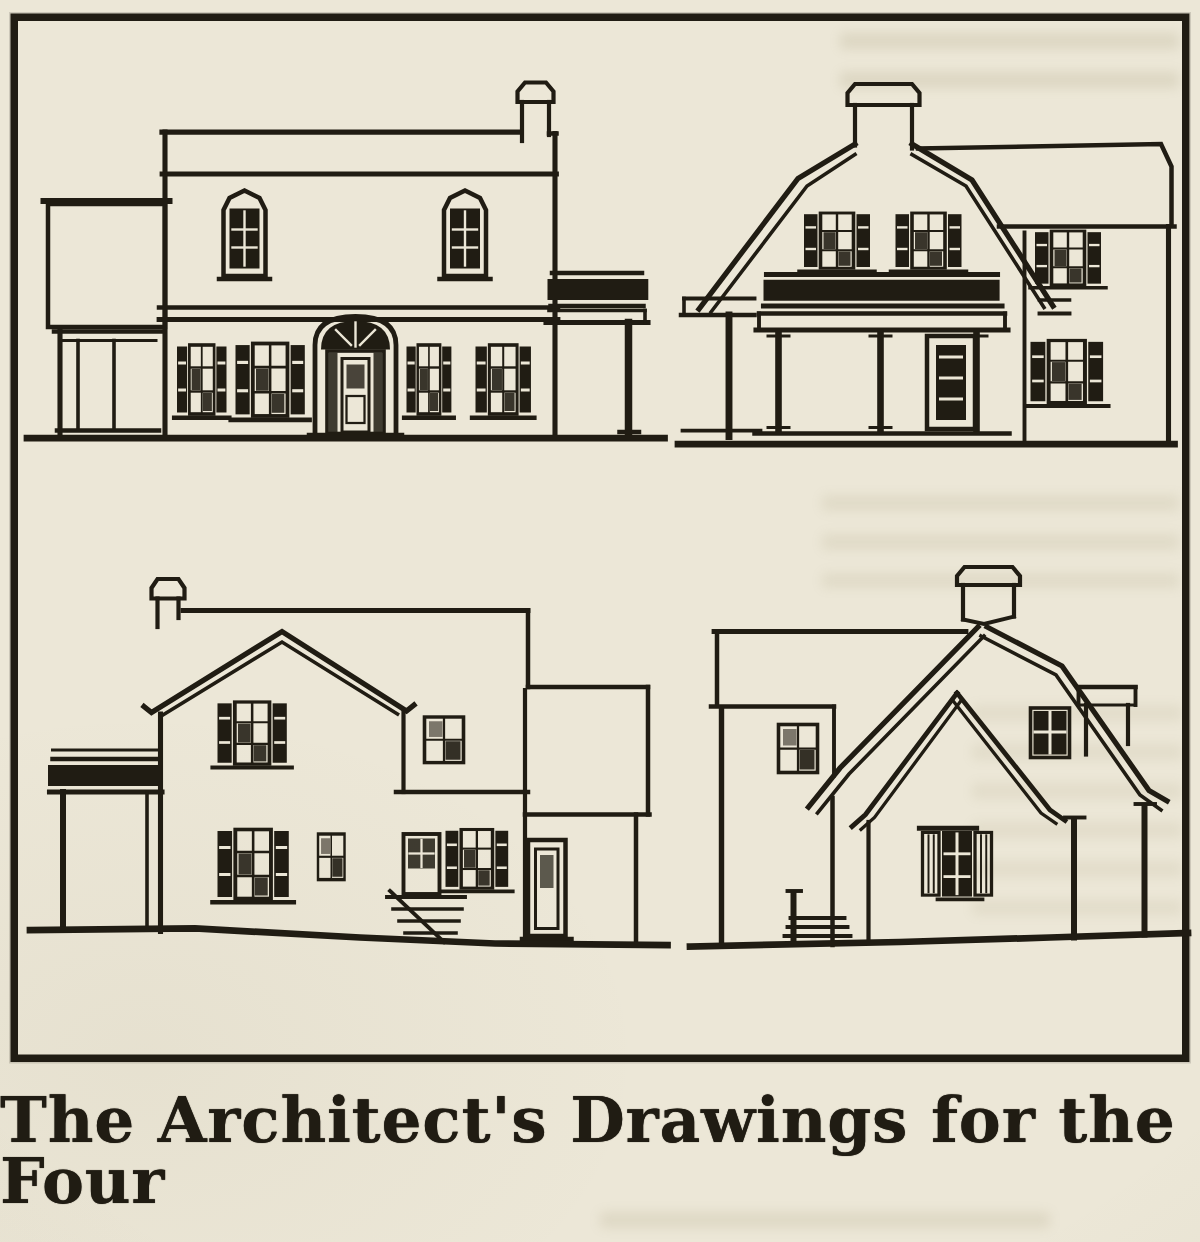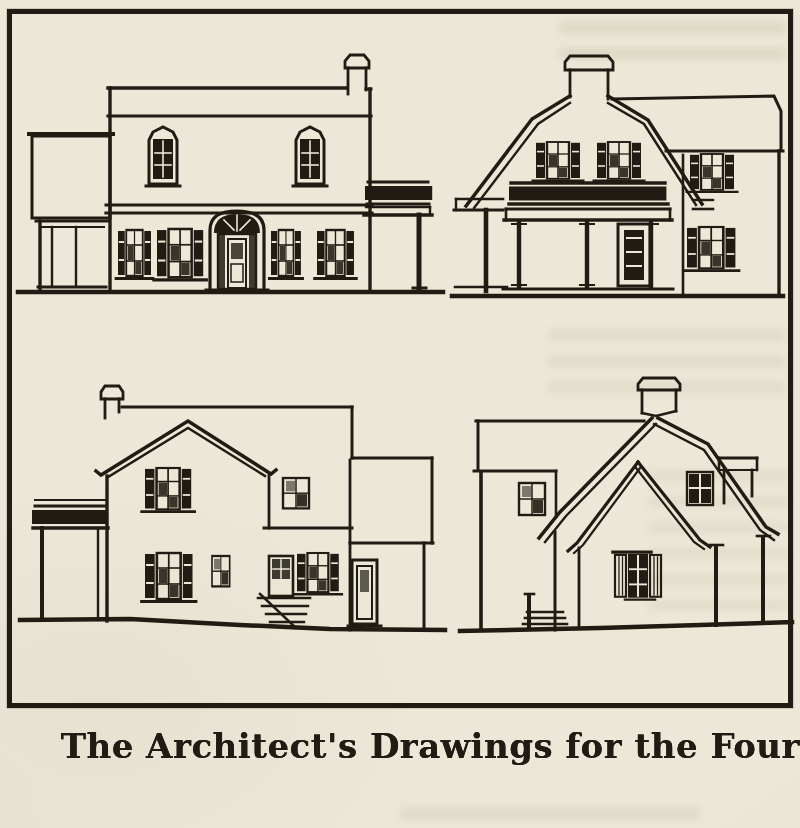--- a/index.html
+++ b/index.html
@@ -45,23 +45,23 @@
     stroke-linejoin:miter;
   }
   .ink{fill:var(--ink);stroke:none}
   .pp{stroke:var(--paper);fill:none}
   .ln{stroke:currentColor;fill:none}
   .bal{stroke:currentColor;fill:none;stroke-width:14;stroke-dasharray:4 4.2}
   .caption{
     position:absolute;
     left:0; top:726px; width:800px;
     z-index:4;
-    text-align:right;
+    text-align:left;
     font-weight:bold;
-    font-size:34px;
+    font-size:42px;
     line-height:41px;
     color:var(--ink);
     letter-spacing:.5px;
     text-shadow:0 0 .6px var(--ink);
   }
 </style>
 </head>
 <body>
 
 <div class="smudge" style="left:560px;top:22px;width:226px;height:42px"></div>

